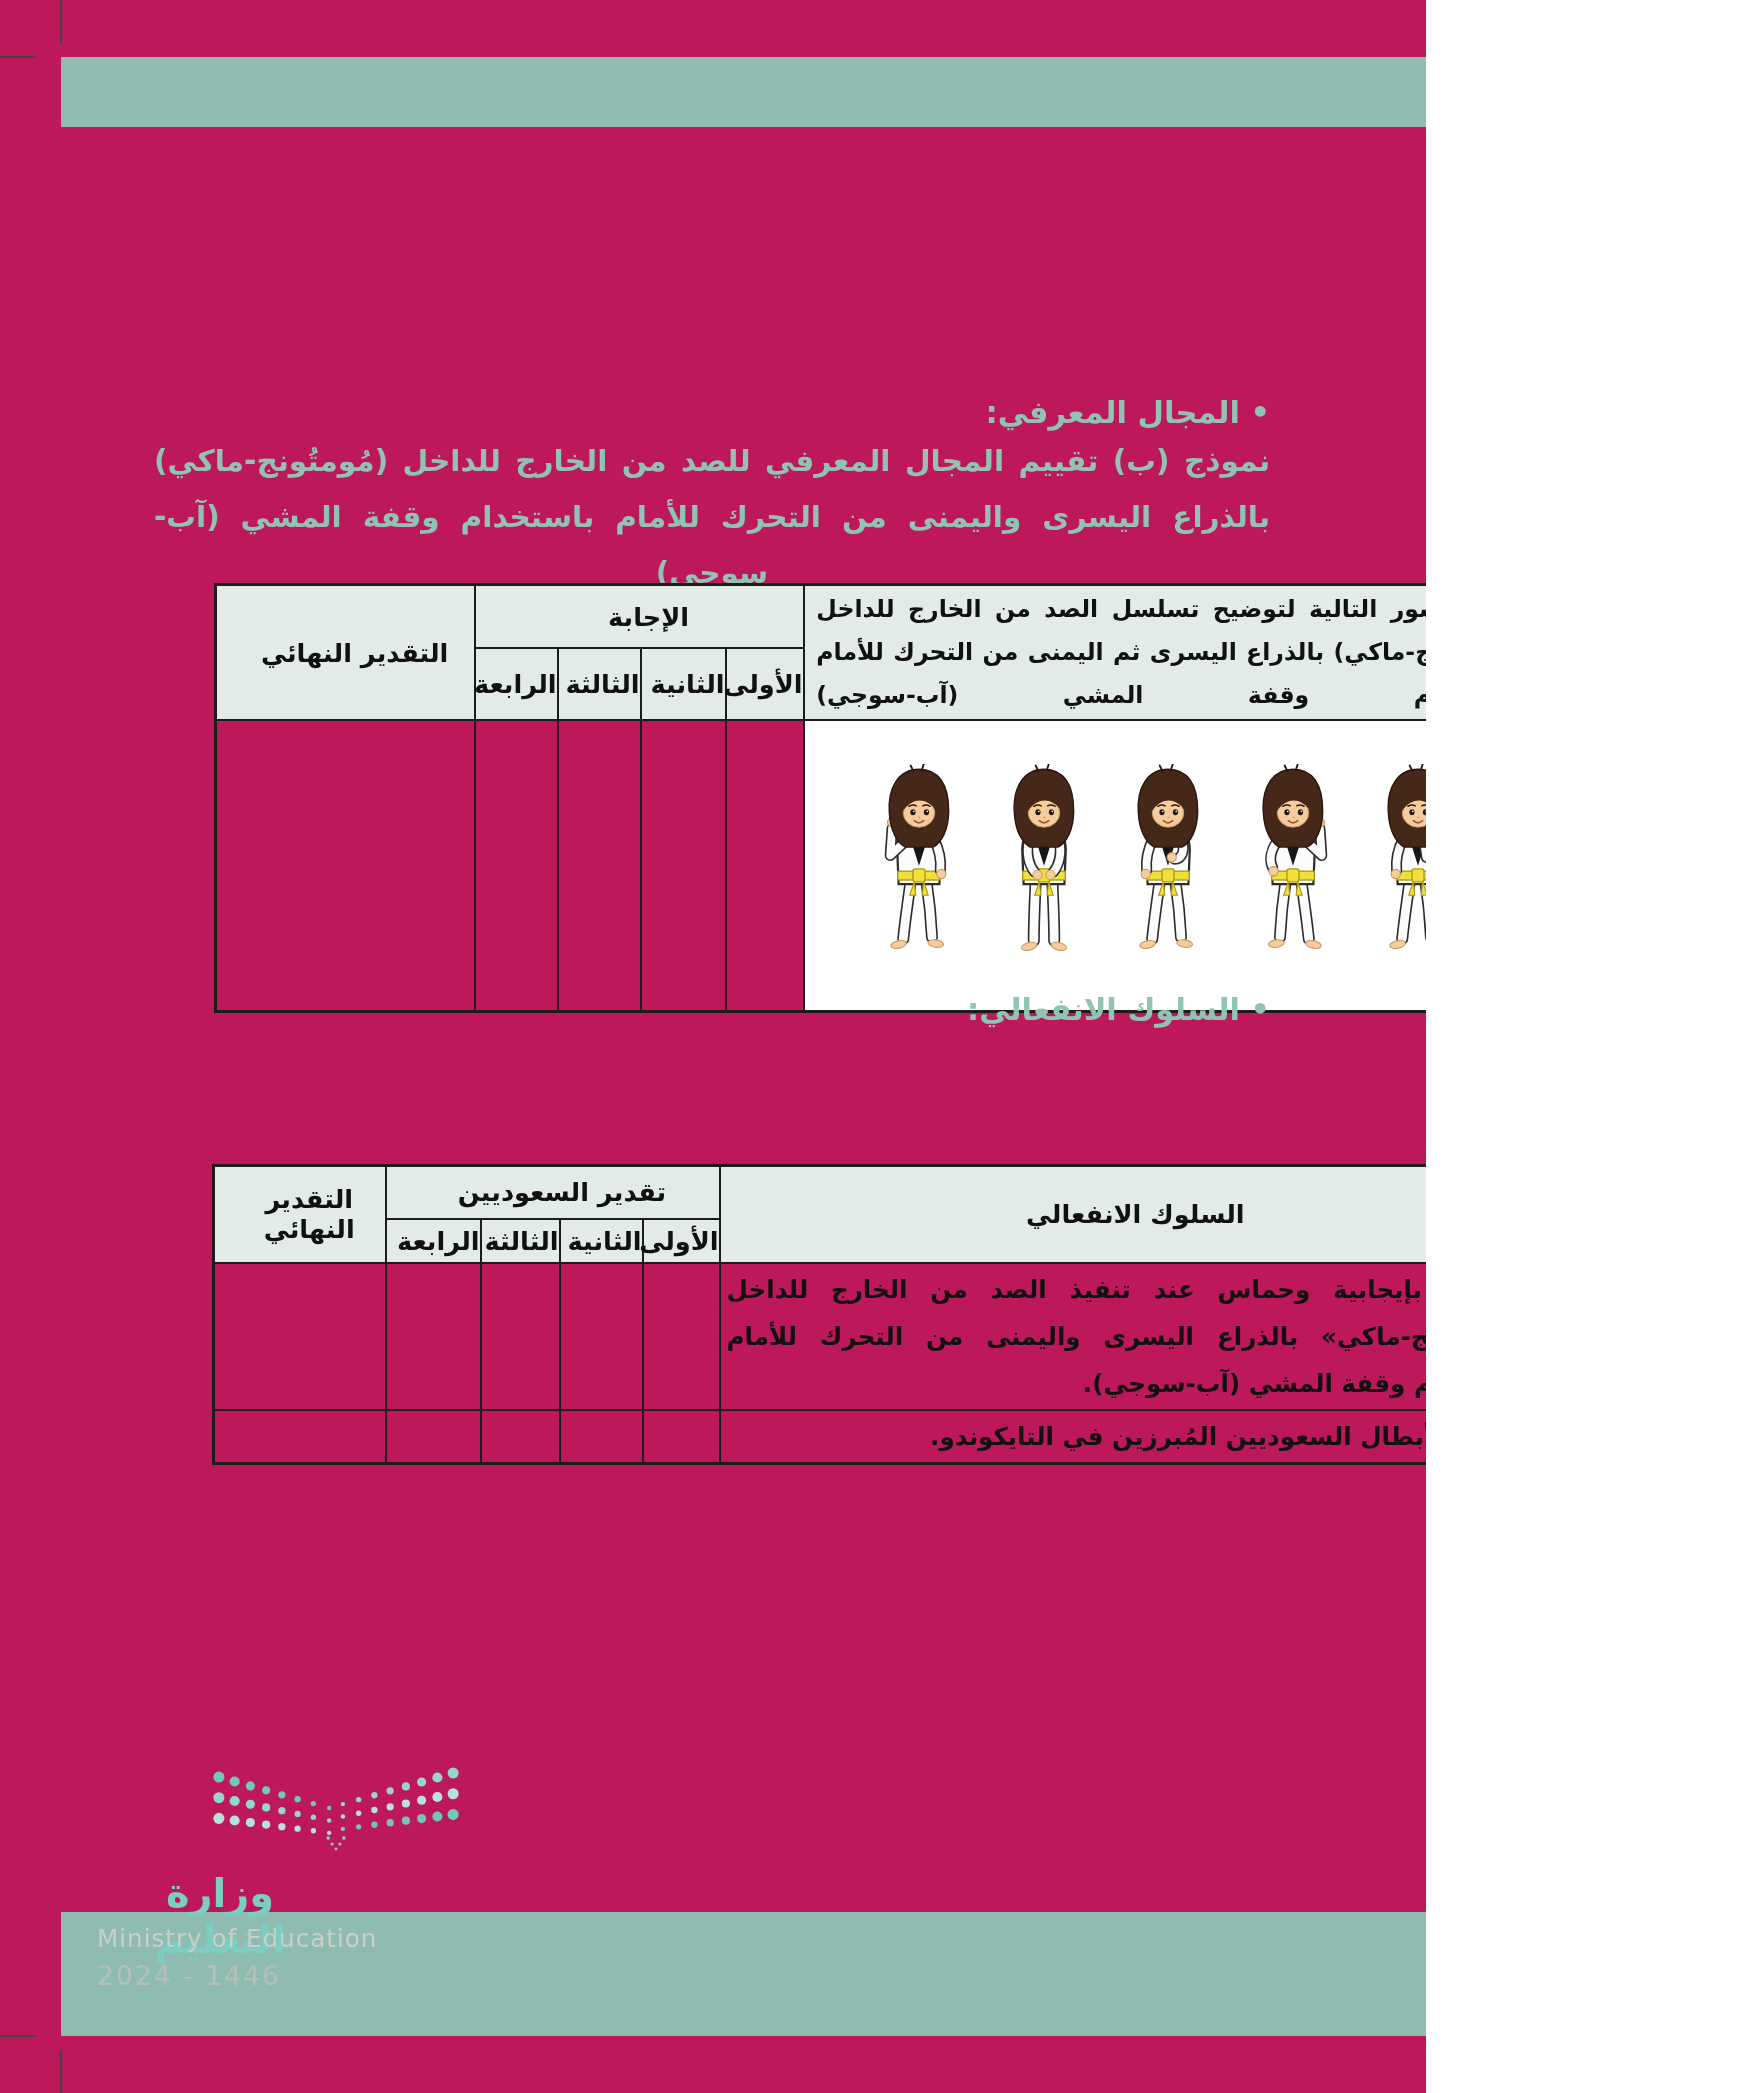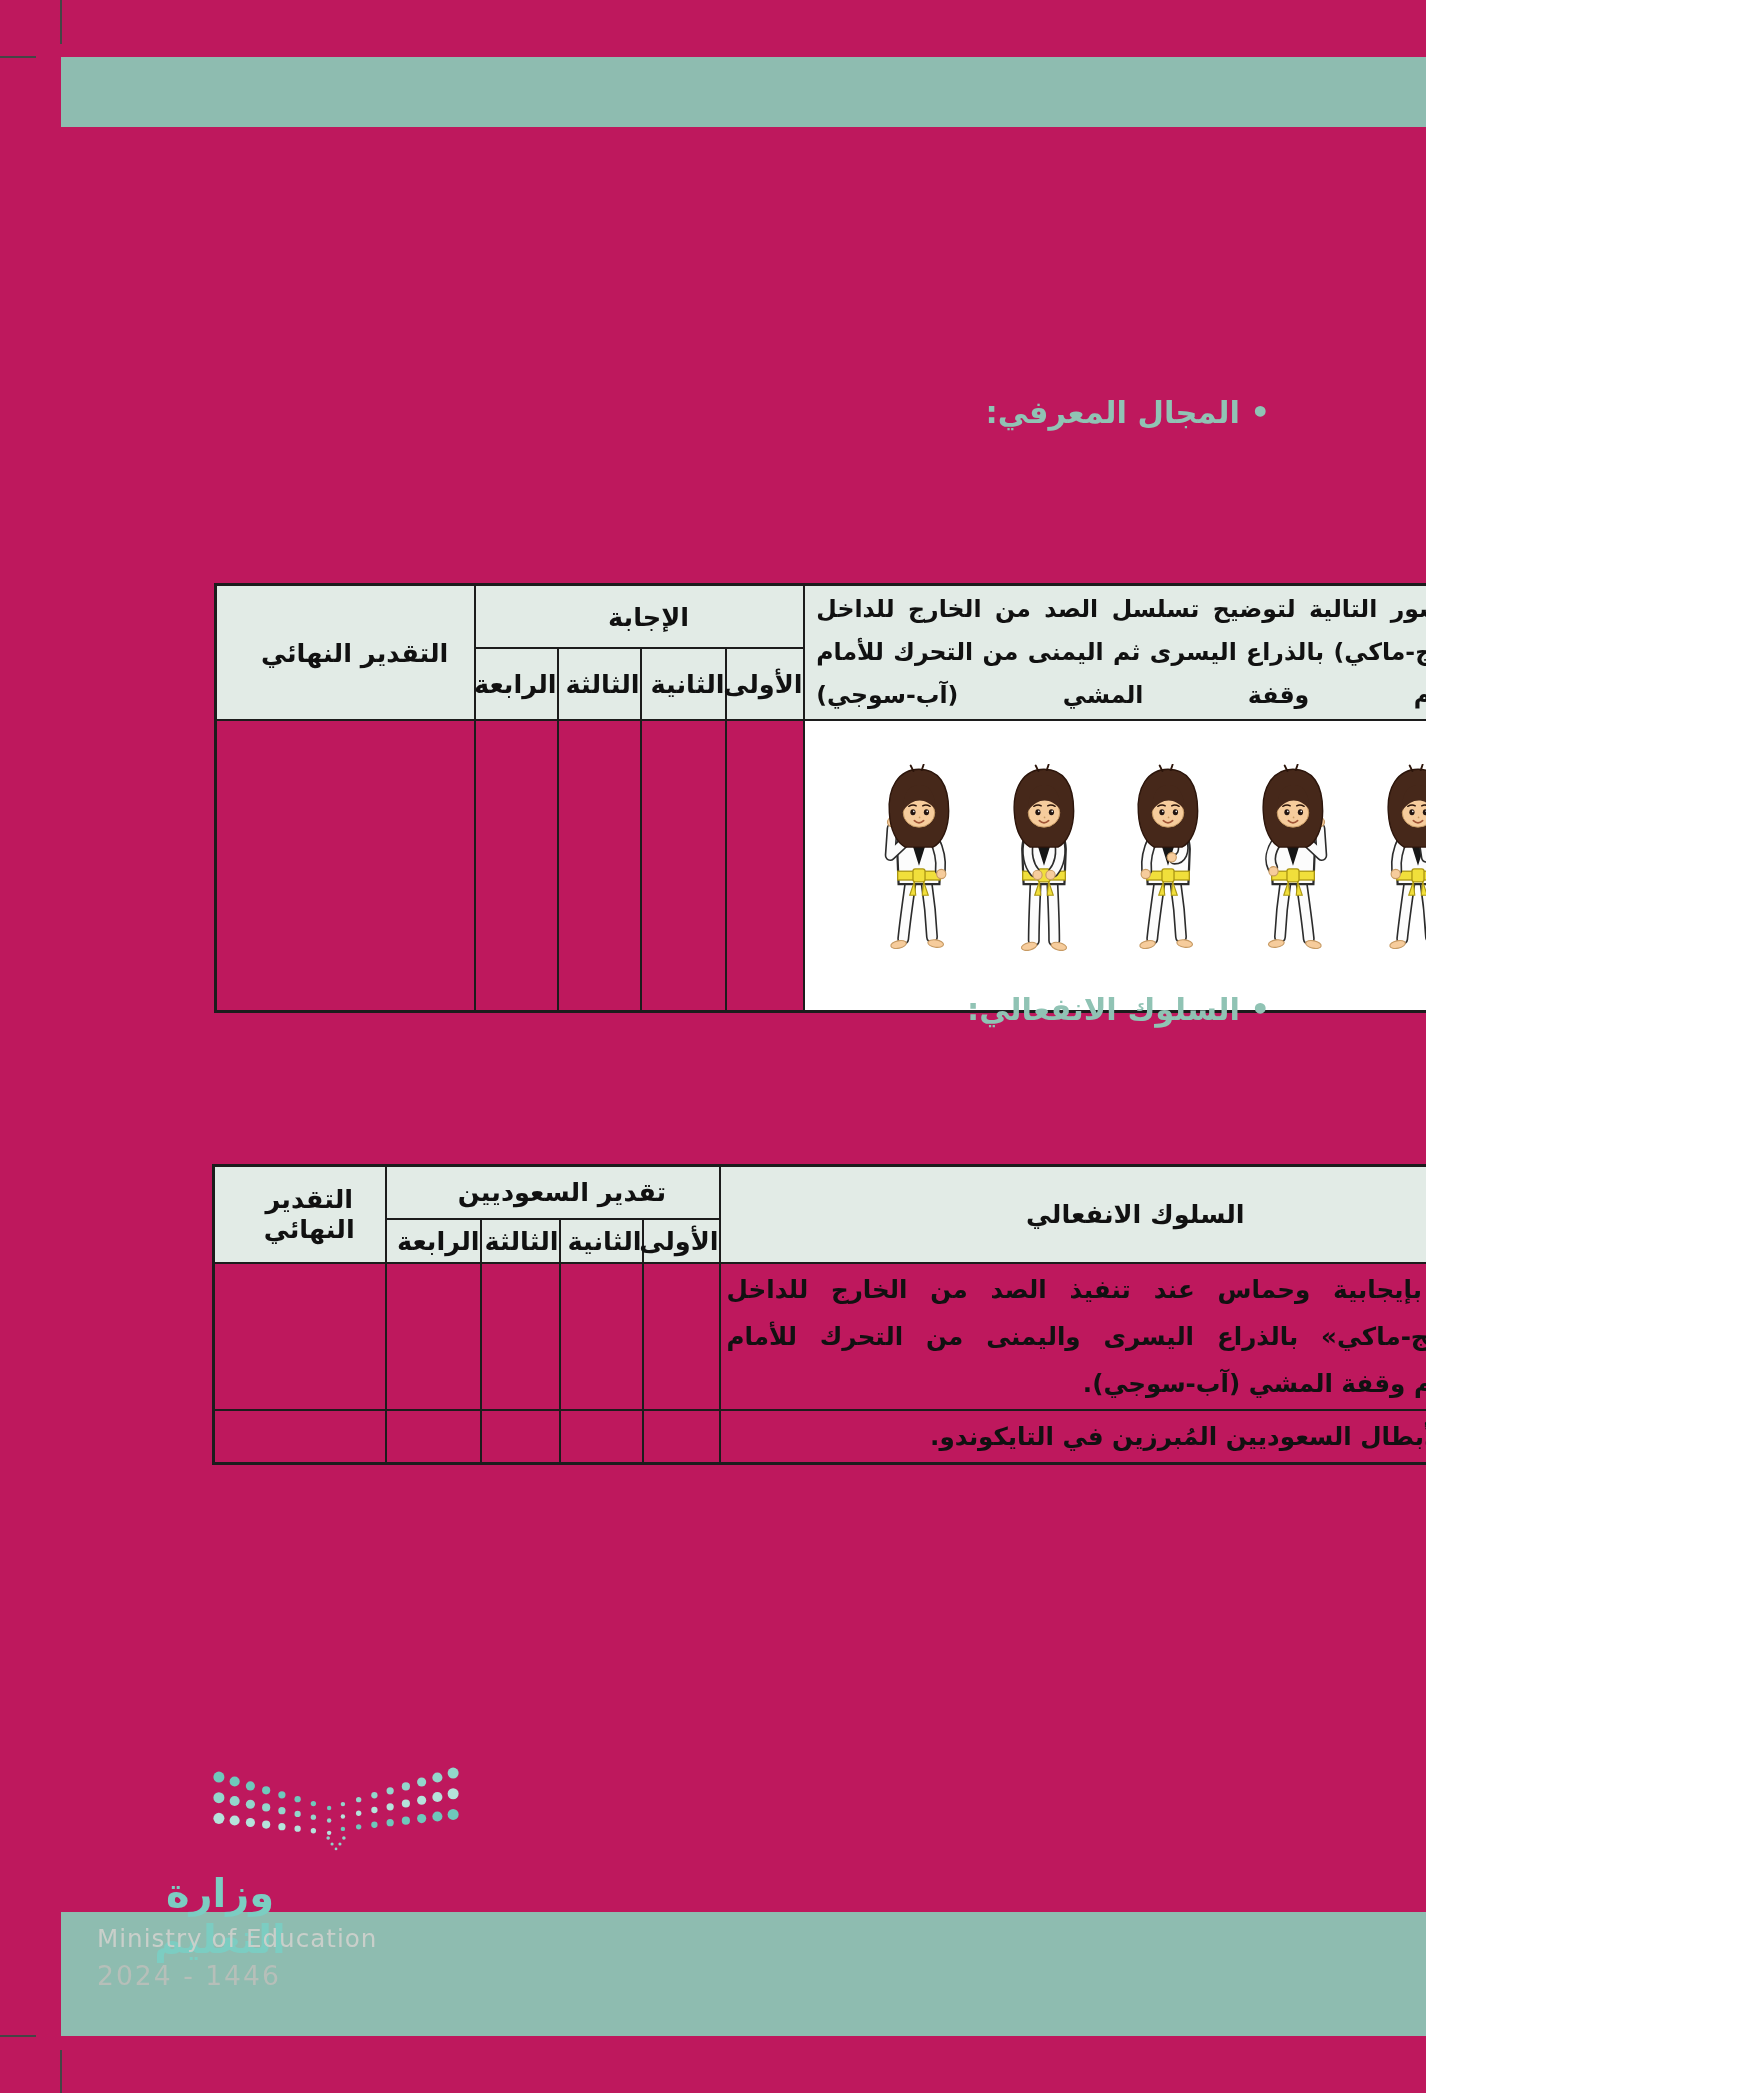--- a/index.html
+++ b/index.html
@@ -56,20 +56,21 @@
   <div class="crop" style="left:1707px;top:56px;width:36px;height:2px;"></div>
   <div class="crop" style="left:60px;top:2050px;width:2px;height:43px;"></div>
   <div class="crop" style="left:1685px;top:2050px;width:2px;height:43px;"></div>
   <div class="crop" style="left:0;top:2035px;width:36px;height:2px;"></div>
   <div class="crop" style="left:1707px;top:2035px;width:36px;height:2px;"></div>
 
   <div class="band band-top"></div>
   <div class="band band-bottom"></div>
 
   <div class="h-green" style="top:394px; right:156px;">• المجال المعرفي:</div>
+  <div class="para-green" style="top:433px;">نموذج (ب) تقييم المجال المعرفي للصد من الخارج للداخل (مُومتُونج-ماكي) بالذراع اليسرى واليمنى من التحرك للأمام باستخدام وقفة المشي (آب-سوجي)</div>
 
   <div class="tbl-wrap" style="left:214px; top:583px;">
     <table style="width:1317px;">
       <colgroup>
         <col style="width:730px;">
           <col style="width:78px;">
           <col style="width:85px;">
         <col style="width:83px;">
           <col style="width:83px;">
           <col style="width:259px;">

